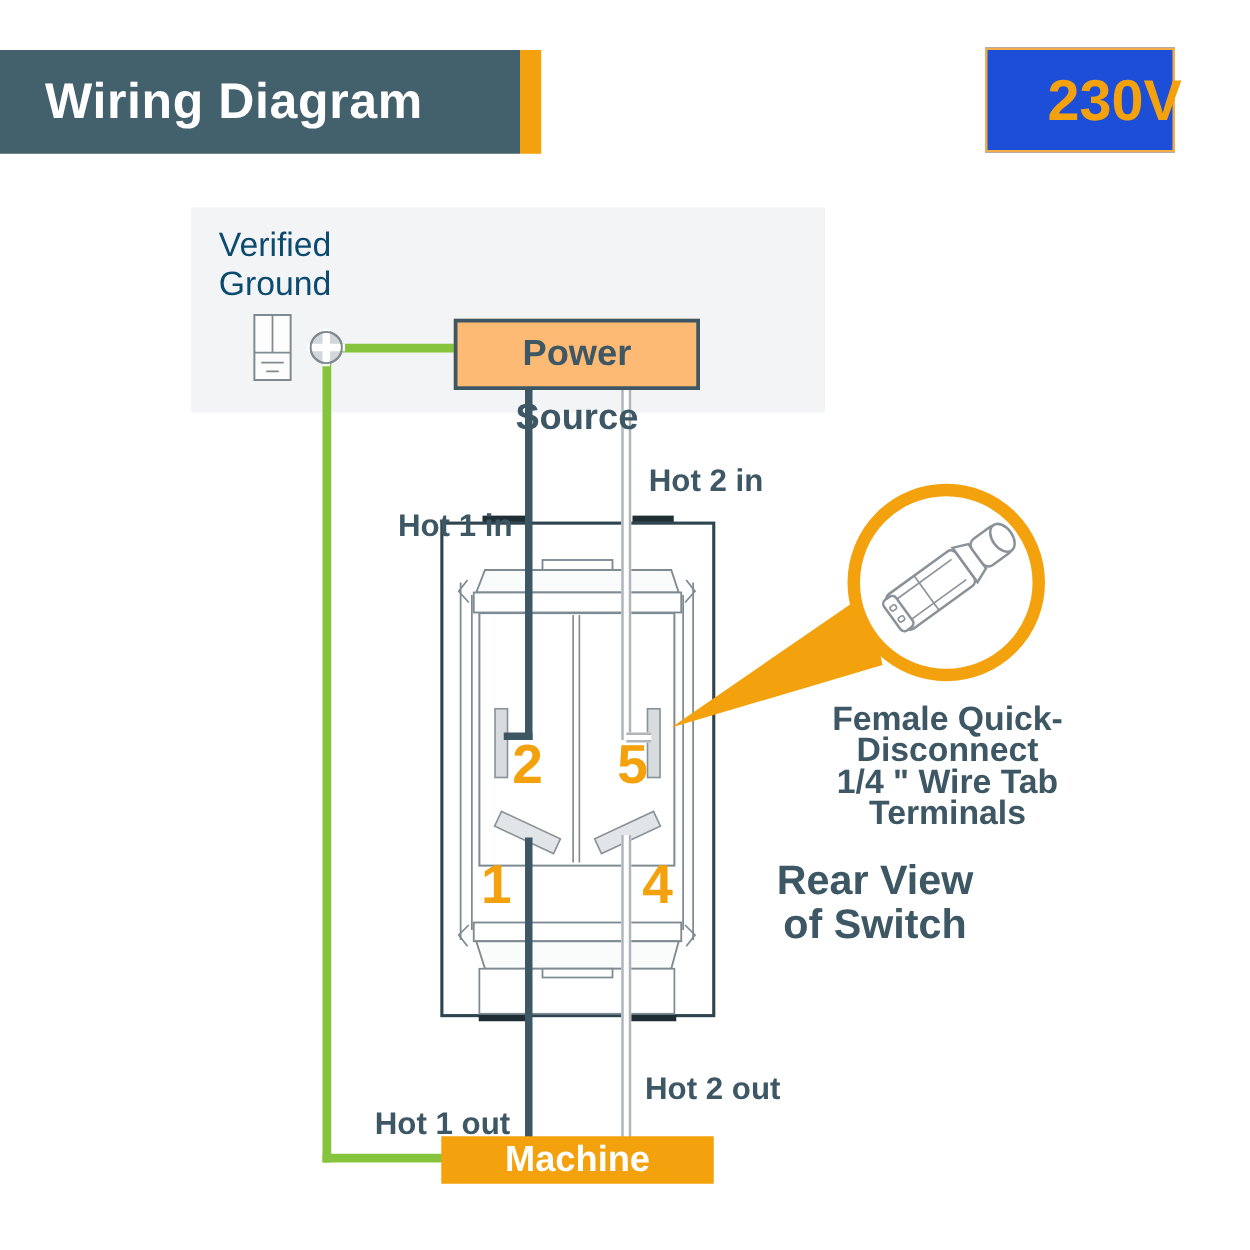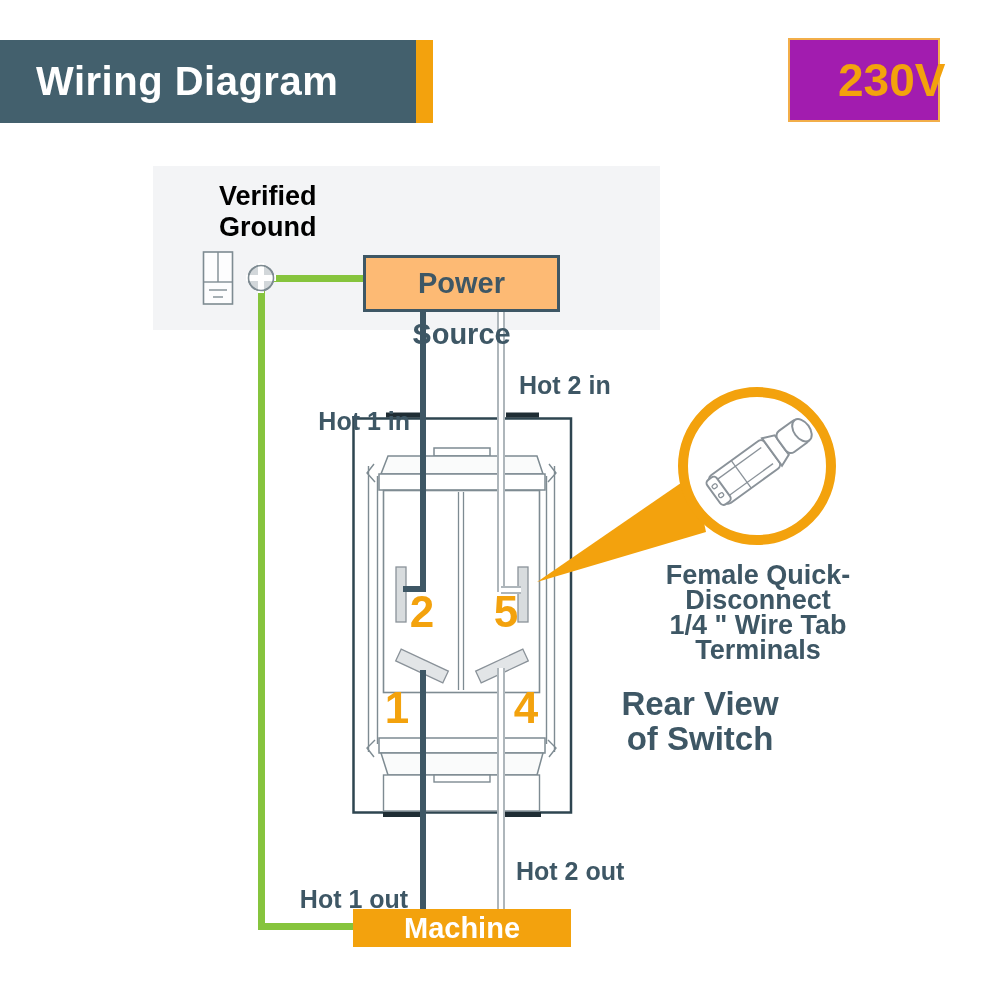--- a/index.html
+++ b/index.html
@@ -8,26 +8,26 @@
     background:#ffffff;
     font-family:"Liberation Sans", sans-serif;
     color:#3E5765;
   }
   .abs{position:absolute;}
   
   .banner{left:0;top:40px;width:416px;height:83px;background:#43606D;}
   .banner-strip{left:416px;top:40px;width:17px;height:83px;background:#F3A20D;}
   .banner-title{left:36px;top:40px;height:83px;line-height:83px;
     font-size:40px;font-weight:bold;color:#ffffff;letter-spacing:0.5px;}
-  .volt-badge{left:788px;top:38px;width:152px;height:84px;background:#a21caf;
+  .volt-badge{left:788px;top:38px;width:152px;height:84px;background:#1d4ed8;
     border:2.5px solid #F2AE4A;box-sizing:border-box;text-align:center;
     line-height:80px;font-size:46px;font-weight:bold;color:#F3A20D;padding-left:48px;}
   
   .top-panel{left:153px;top:166px;width:507px;height:164px;background:#F3F4F6;}
-  .vg-label{left:175px;top:181px;font-size:27px;font-weight:bold;line-height:31px;color:#000000;margin-left:44px;}
+  .vg-label{left:175px;top:181px;font-size:27px;font-weight:normal;line-height:31px;color:#0c4a6e;}
   
   .power-box{left:363px;top:255px;width:197px;height:57px;background:#fdba74;
     border:3px solid #3E5765;box-sizing:border-box;text-align:center;
     line-height:51px;font-size:29px;font-weight:bold;color:#3E5765;}
   .machine-box{left:353px;top:909px;width:218px;height:38px;background:#F3A20D;
     text-align:center;line-height:38px;font-size:29px;font-weight:bold;color:#ffffff;}
   
   .wire-green{background:#86C43D;}
   .wire-dark{background:#3E5765;}
   .wire-gray-v{background:#ffffff;border-left:2px solid #AEB6BB;border-right:2px solid #AEB6BB;box-sizing:border-box;}

